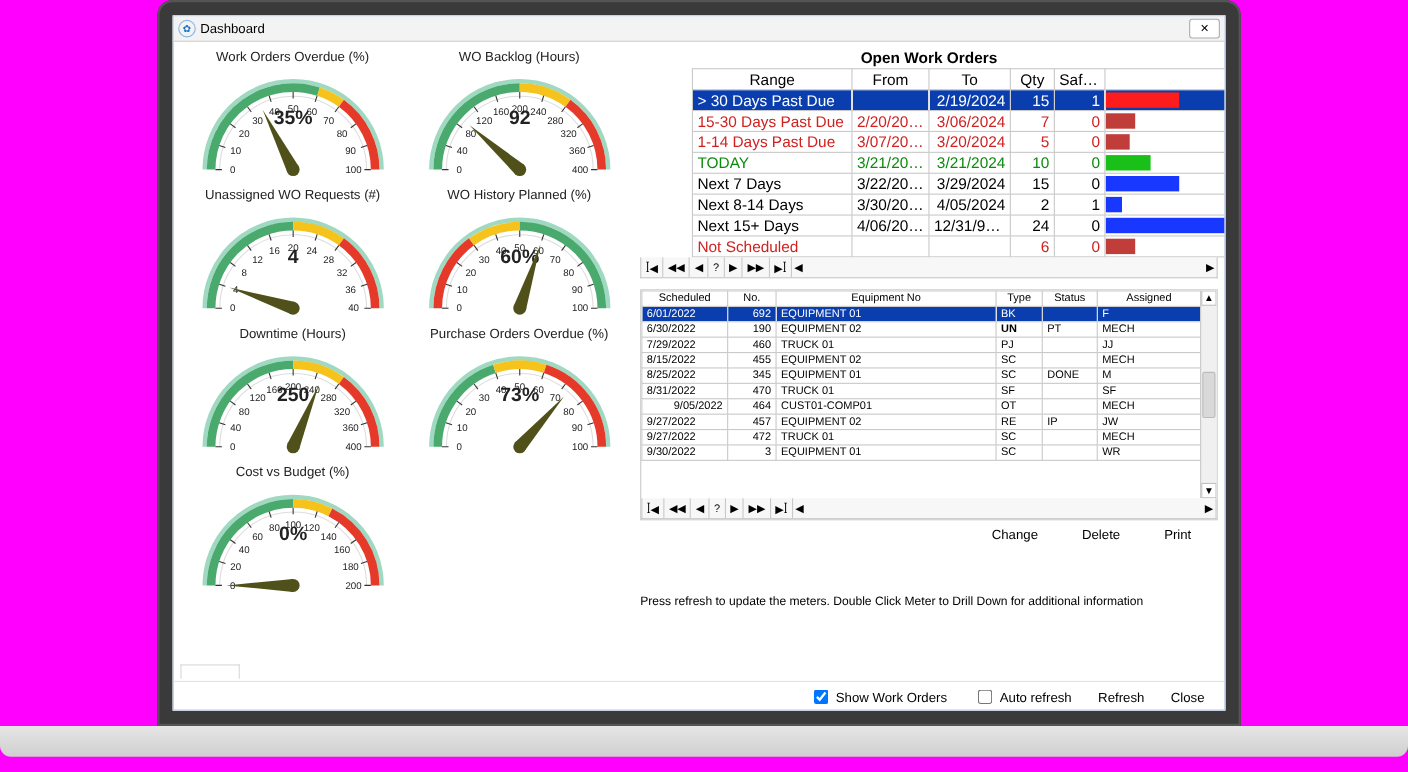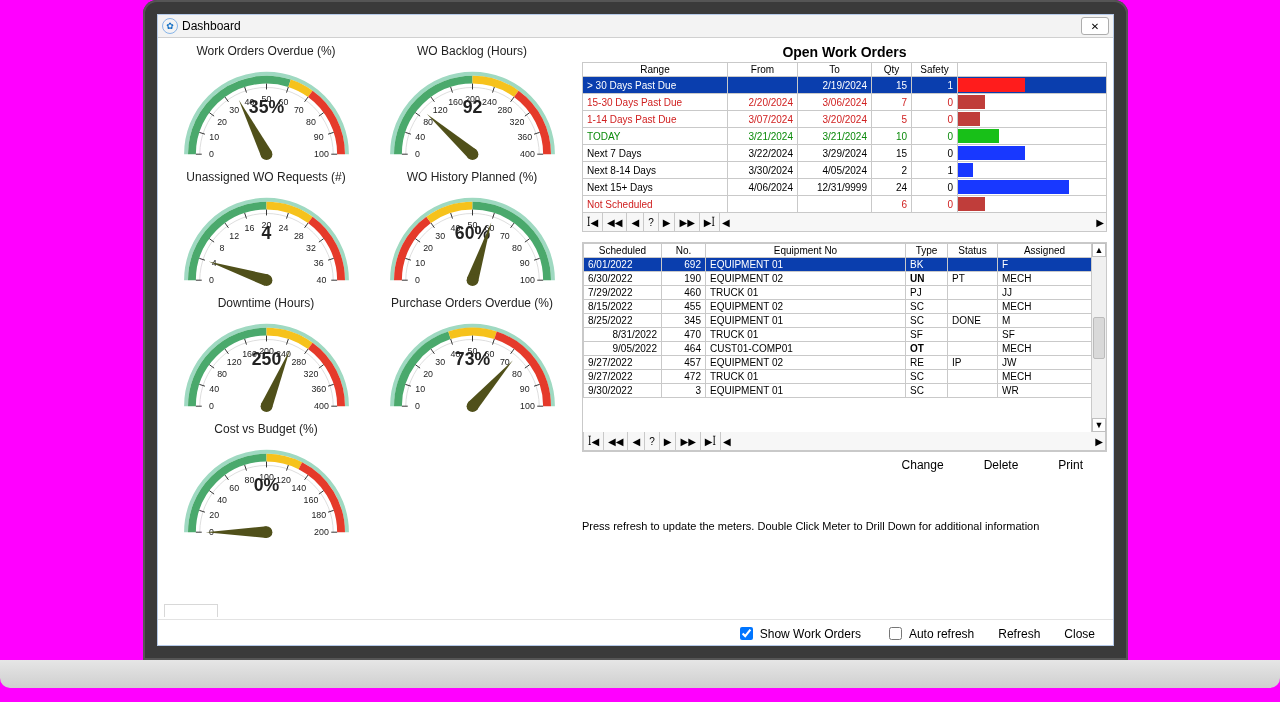--- a/index.html
+++ b/index.html
@@ -108,22 +108,23 @@
 }
 .panel-title {
   font-size: 14px;
   font-weight: bold;
   text-align: center;
   margin-bottom: 2px;
 }
 table.open-orders {
   border-collapse: collapse;
   width: 100%;
-  font-size: 10px;
+  font-size: 14px;
   table-layout: fixed;
+  margin-left: 47px;
 }
 table.open-orders th, table.open-orders td {
   border: 1px solid #c9c9c9;
   padding: 1px 4px;
   white-space: nowrap;
   overflow: hidden;
   text-overflow: ellipsis;
 }
 table.open-orders th {
   background: #fff;
@@ -722,32 +723,32 @@
                     </tr>
                     <tr>
                       <td style="text-align: left;">8/25/2022</td>
                       <td style="text-align: right;">345</td>
                       <td style="text-align: left;">EQUIPMENT 01</td>
                       <td style="text-align: left;">SC</td>
                       <td style="text-align: left;">DONE</td>
                       <td style="text-align: left;">M</td>
                     </tr>
                     <tr>
-                      <td style="text-align: right;">8/31/2022</td>
+                      <td style="text-align: left;">8/31/2022</td>
                       <td style="text-align: right;">470</td>
                       <td style="text-align: left;">TRUCK 01</td>
                       <td style="text-align: left;">SF</td>
                       <td style="text-align: left;"></td>
                       <td style="text-align: left;">SF</td>
                     </tr>
                     <tr>
                       <td style="text-align: right;">9/05/2022</td>
                       <td style="text-align: right;">464</td>
                       <td style="text-align: left;">CUST01-COMP01</td>
-                      <td style="text-align: left; font-weight: bold;">OT</td>
+                      <td style="text-align: left;">OT</td>
                       <td style="text-align: left;"></td>
                       <td style="text-align: left;">MECH</td>
                     </tr>
                     <tr>
                       <td style="text-align: left;">9/27/2022</td>
                       <td style="text-align: right;">457</td>
                       <td style="text-align: left;">EQUIPMENT 02</td>
                       <td style="text-align: left;">RE</td>
                       <td style="text-align: left;">IP</td>
                       <td style="text-align: left;">JW</td>

